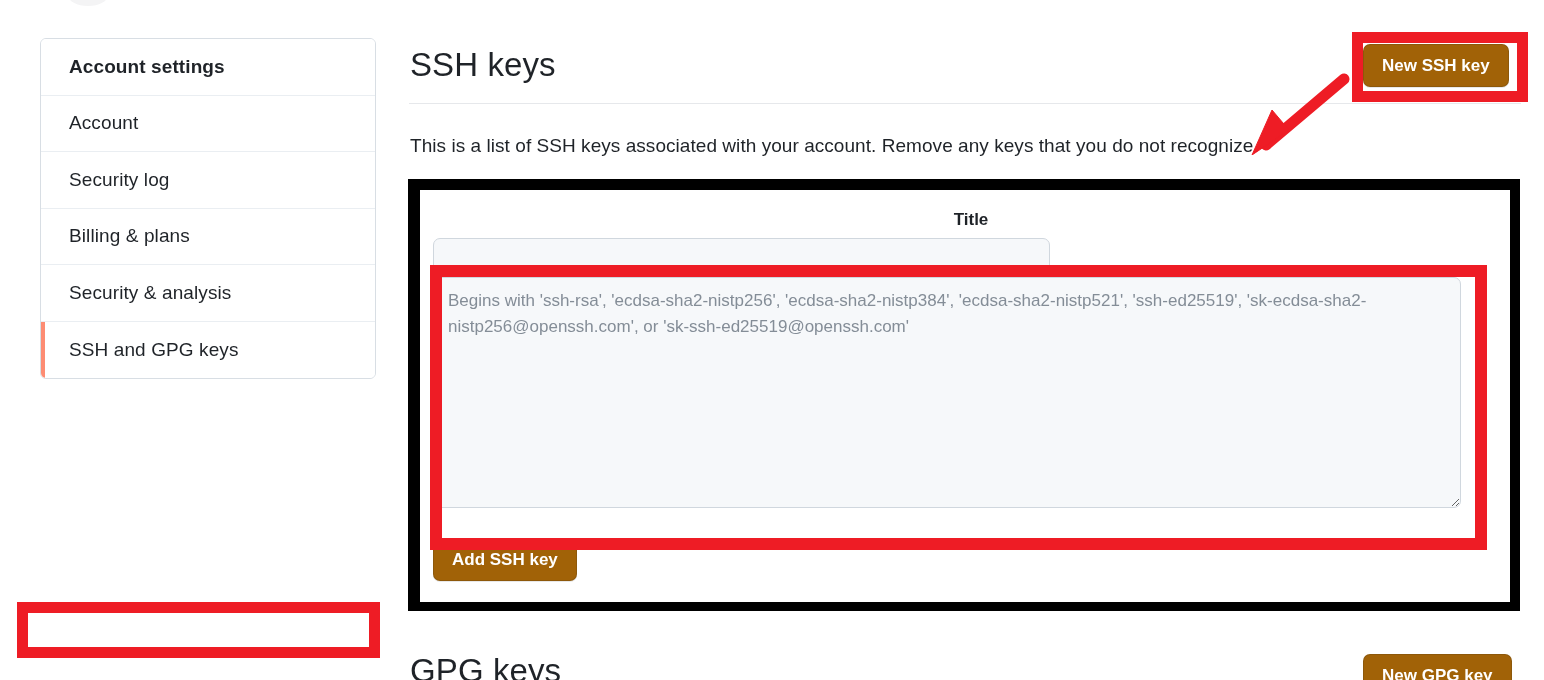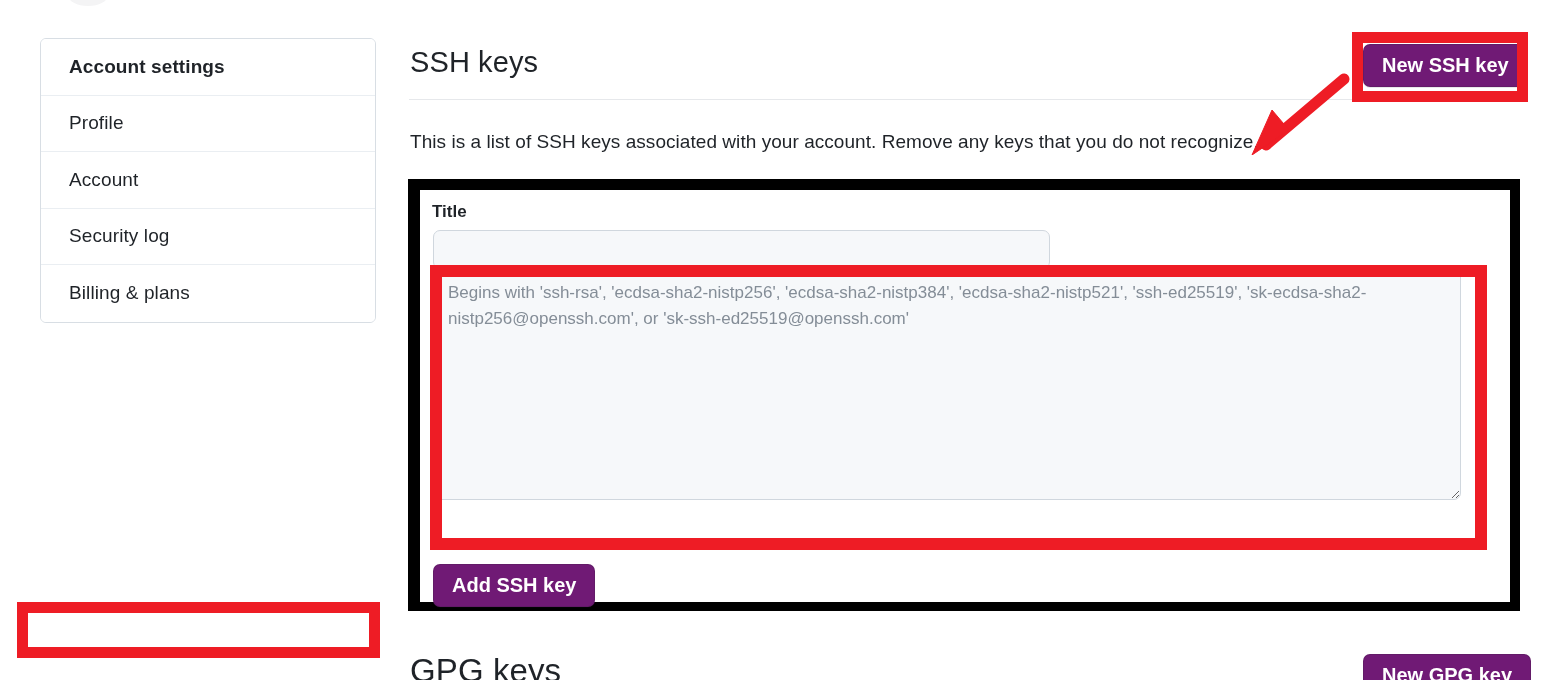--- a/index.html
+++ b/index.html
@@ -64,21 +64,21 @@
     background: #fd8c73;
   }
 
   
   .main {
     position: absolute;
     left: 409px; top: 38px;
     width: 1112px;
   }
   .page-title {
-    font-size: 29px;
+    font-size: 33px;
     color: #1f2328;
     font-weight: normal;
     line-height: 1;
     margin: 0;
     padding: 10px 0 22px 1px;
     letter-spacing: .1px;
   }
   .title-rule {
     height: 1px;
     background: #e6e8eb;
@@ -90,24 +90,24 @@
     padding: 31px 0 0 1px;
     letter-spacing: .05px;
     white-space: nowrap;
   }
 
   
   .btn-primary {
     display: inline-flex;
     align-items: center;
     justify-content: center;
-    background: #701a75;
+    background: #a16207;
     color: #ffffff;
     font-weight: bold;
-    font-size: 20px;
+    font-size: 17px;
     border: 1px solid rgba(27,31,36,0.15);
     border-radius: 7px;
     padding: 0 18px;
     height: 43px;
     cursor: pointer;
     box-shadow: 0 1px 0 rgba(27,31,36,0.1);
     white-space: nowrap;
   }
   #new-ssh-key-btn {
     position: absolute;
@@ -129,21 +129,21 @@
     background: #ffffff;
     z-index: 3;
   }
   .field-label {
     font-size: 17px;
     font-weight: bold;
     color: #1f2328;
     display: block;
     margin: 0 0 8px 12px;
   }
-  #title-label { margin-top: 12px; }
+  #title-label { margin-top: 20px; text-align: center; }
   #key-label { margin-top: 24px; }
 
   .text-input {
     display: block;
     margin-left: 13px;
     width: 617px;
     height: 39px;
     background: #f6f8fa;
     border: 1px solid #d0d7de;
     border-radius: 7px;
@@ -165,21 +165,21 @@
     font-size: 17px;
     line-height: 1.5;
     color: #1f2328;
     padding: 10px 14px;
     outline: none;
     resize: vertical;
   }
   .key-area::placeholder { color: #848d97; }
   #add-ssh-key-btn {
     position: absolute;
-    left: 13px; top: 374px;
+    left: 13px; top: 348px;
   }
 
   
   .anno { position: absolute; pointer-events: none; }
 
   .anno-black-box {
     left: 408px; top: 179px;
     width: 1112px; height: 432px;
     border: 12px solid #000000;
     z-index: 2;
@@ -225,30 +225,33 @@
 
 <div id="page">
 
   <div class="top-stub"></div>
 
   <nav class="sidebar">
     <div class="side-item header">
       <span>Account settings</span>
     </div>
     <div class="side-item">
-      <span>Profile</span>
-    </div>
-    <div class="side-item">
       <span>Account</span>
     </div>
     <div class="side-item">
       <span>Security log</span>
     </div>
     <div class="side-item">
       <span>Billing &amp; plans</span>
+    </div>
+    <div class="side-item">
+      <span>Security &amp; analysis</span>
+    </div>
+    <div class="side-item active">
+      <span>SSH and GPG keys</span>
     </div>
   </nav>
 
   <div class="main">
     <h1 class="page-title">SSH keys</h1>
     <div class="title-rule"></div>
     <div class="lede">This is a list of SSH keys associated with your account. Remove any keys that you do not recognize.</div>
   </div>
 
   <button class="btn-primary" id="new-ssh-key-btn">New SSH key</button>

